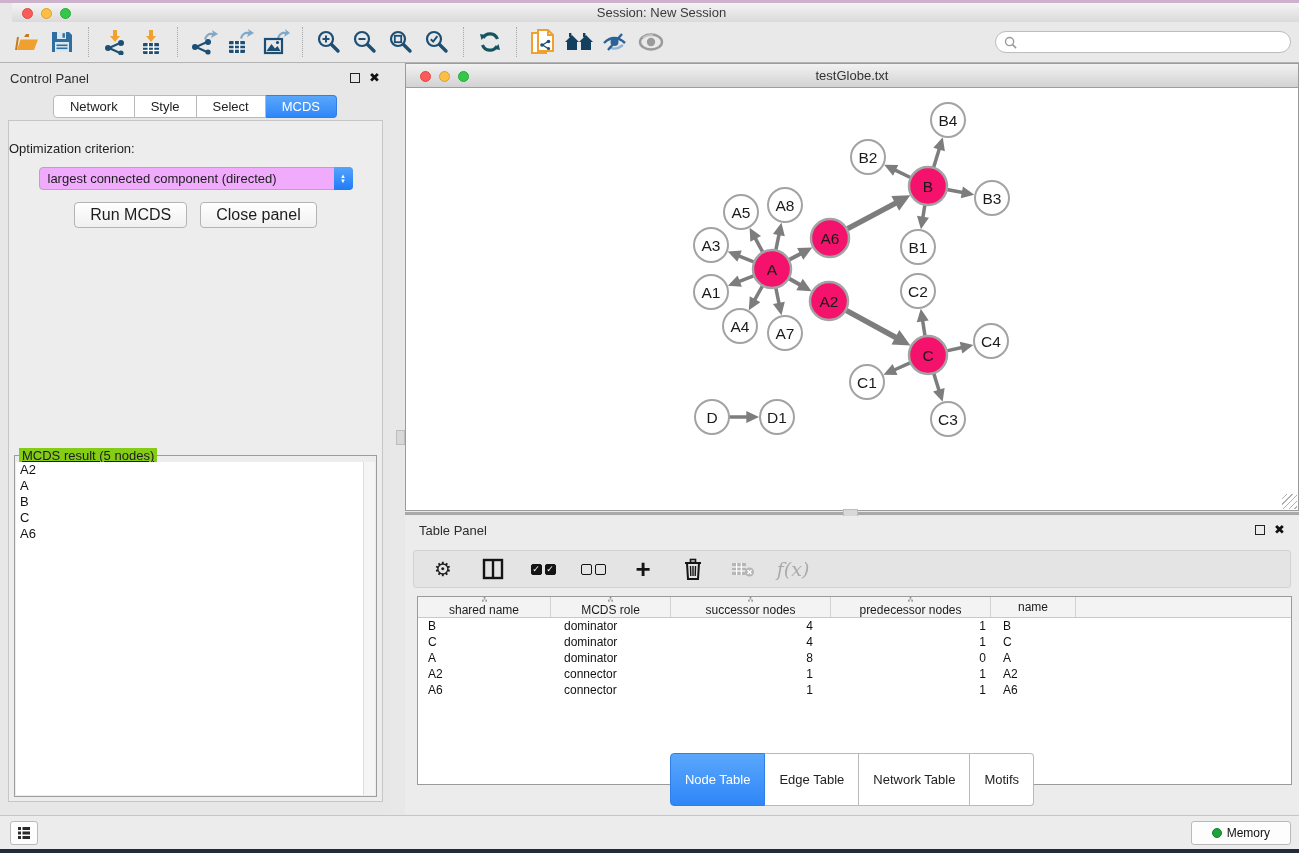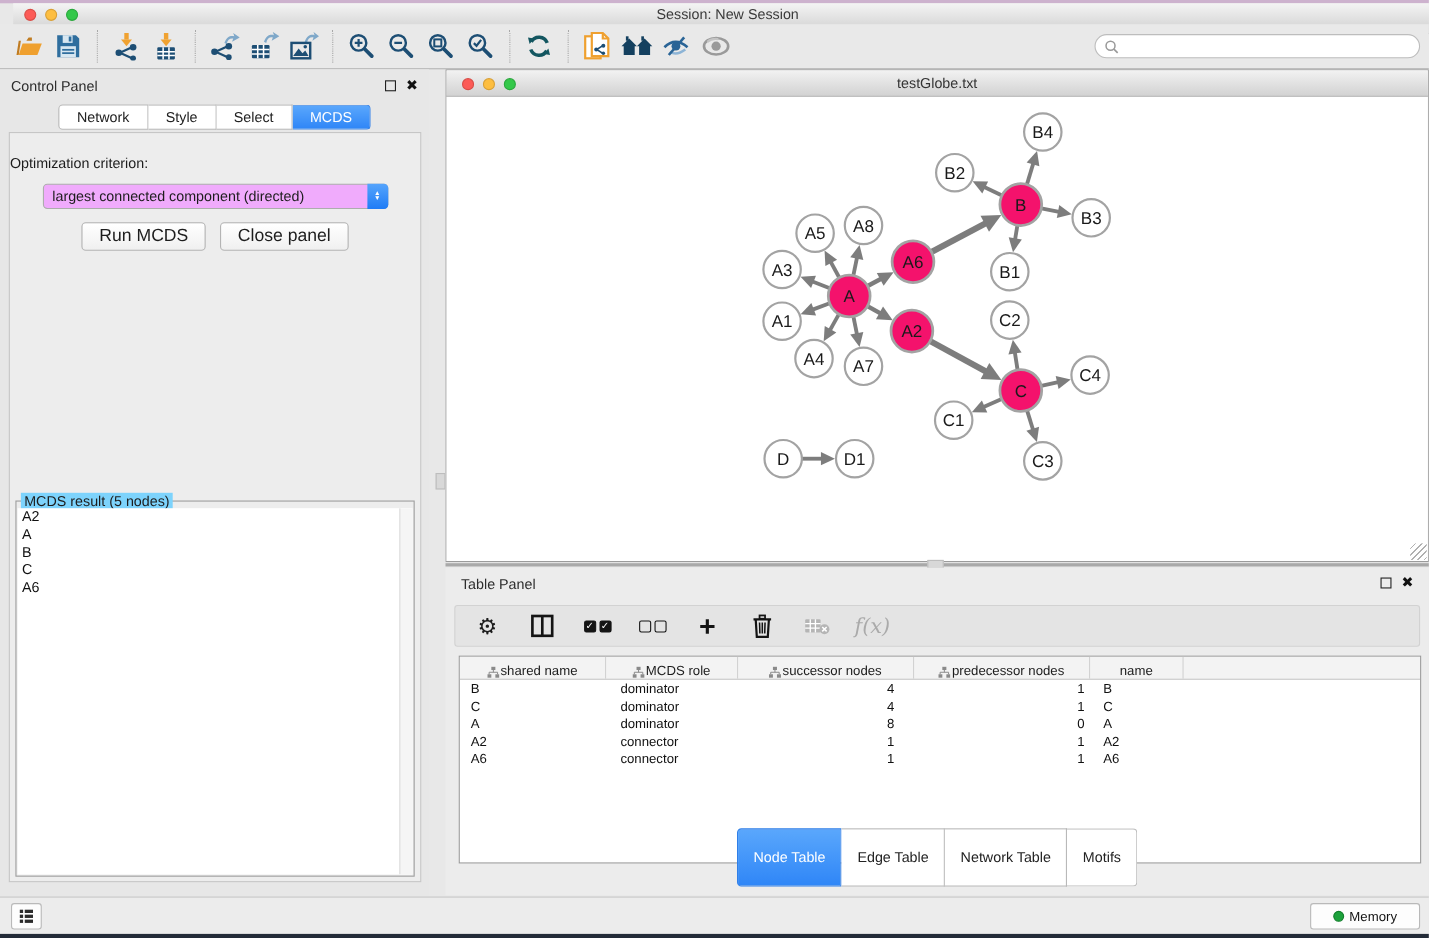--- a/index.html
+++ b/index.html
@@ -51,22 +51,22 @@
   .dropdown .dd-text { flex:1; font-size:13px; color:#1d1d1d; padding-left:8px; white-space:nowrap; overflow:hidden; }
   .dd-stepper { width:19px; height:23px; margin:-1px; border-radius:0 4px 4px 0;
     background:linear-gradient(#55a4fc,#1f7cf6); display:flex; flex-direction:column;
     align-items:center; justify-content:center; color:#fff; }
   .dd-stepper span { font-size:6px; line-height:5px; }
   .btn-row { display:flex; justify-content:center; gap:13px; margin-top:12px; }
   .mac-btn { font-size:16px; color:#1d1d1d; background:linear-gradient(#ffffff,#f0f0f0);
     border:1px solid #b4b4b4; border-radius:4px; padding:3px 15px; cursor:pointer; }
 
   .result-group { position:absolute; left:5px; right:5px; top:334px; bottom:4px; border:1px solid #9d9d9d; }
-  .result-legend { position:absolute; top:-8px; left:4px; background:#7dd3fc; padding:0 3px;
-    font-size:13px; color:#1d1d1d; }
+  .result-legend { position:absolute; top:-8px; left:4px; background:#84cc16; padding:0 3px;
+    font-size:13px; color:#1d1d1d;text-decoration:underline; }
   .result-list { position:absolute; inset:6px 1px 1px 1px; background:#fff; overflow:hidden; }
   .result-scroll { position:absolute; right:0; top:0; bottom:0; width:12px; background:#f5f5f5; border-left:1px solid #dcdcdc; cursor:pointer; }
   .result-item { font-size:13px; color:#111; line-height:16px; padding-left:4px; cursor:pointer; }
 
   
   .net-window { position:absolute; left:405px; top:63px; width:894px; height:448px;
     border:1px solid #9b9b9b; background:#fff; }
   .net-titlebar { height:24px; background:linear-gradient(#f2f2f2,#d2d2d2); border-bottom:1px solid #9e9e9e;
     position:relative; }
   .net-titlebar .lights { top:7px; left:14px; }
@@ -89,22 +89,22 @@
   .gear-glyph { font-size:20px; color:#1c1c1c; font-family:"DejaVu Sans",sans-serif; }
   .cb-pair { display:flex; gap:3px; }
   .cb { width:11px; height:11px; border:1.6px solid #141414; border-radius:2px; font-size:9px;
     line-height:9px; text-align:center; }
   .cb.checked { background:#141414; color:#fff; }
   .plus-glyph { font-size:26px; font-weight:bold; color:#141414; line-height:20px; }
   .fx { font-family:"DejaVu Serif","Liberation Serif",serif; font-style:italic; font-size:19px; color:#aaa; }
 
   .tbl-wrap { position:absolute; left:12px; right:7px; top:80px; height:189px; background:#fff; border:1px solid #9a9a9a; overflow:hidden; }
   .tbl-header { display:flex; height:21px; background:#f3f3f3; border-bottom:1px solid #c9c9c9; }
-  .th { display:flex; align-items:flex-end; justify-content:center; gap:1px; font-size:12px; color:#1c1c1c;
-    border-right:1px solid #d2d2d2; cursor:pointer; }
+  .th { display:flex; align-items:center; justify-content:center; gap:1px; font-size:12px; color:#1c1c1c;
+    border-right:1px solid #d2d2d2; cursor:pointer;flex-direction:column; }
   .tbl-row { display:flex; height:16px; cursor:pointer; }
   .td { font-size:12px; color:#111; line-height:16px; white-space:nowrap; overflow:hidden; }
 
   .tp-tabs { position:absolute; left:0; right:0; bottom:8px; display:flex; justify-content:center; }
   .tp-tabs .tab { font-size:13px; padding:18px 14px; background:#fff; border:1px solid #b9b9b9;
     border-left-width:0; color:#222; cursor:pointer; }
   .tp-tabs .tab:first-child { border-left-width:1px; border-radius:4px 0 0 4px; }
   .tp-tabs .tab:last-child { border-radius:0 4px 4px 0; }
   .tp-tabs .tab.active { background:linear-gradient(#5aa7fc,#2f86f7); border-color:#2f7fe8; color:#fff; }
 

